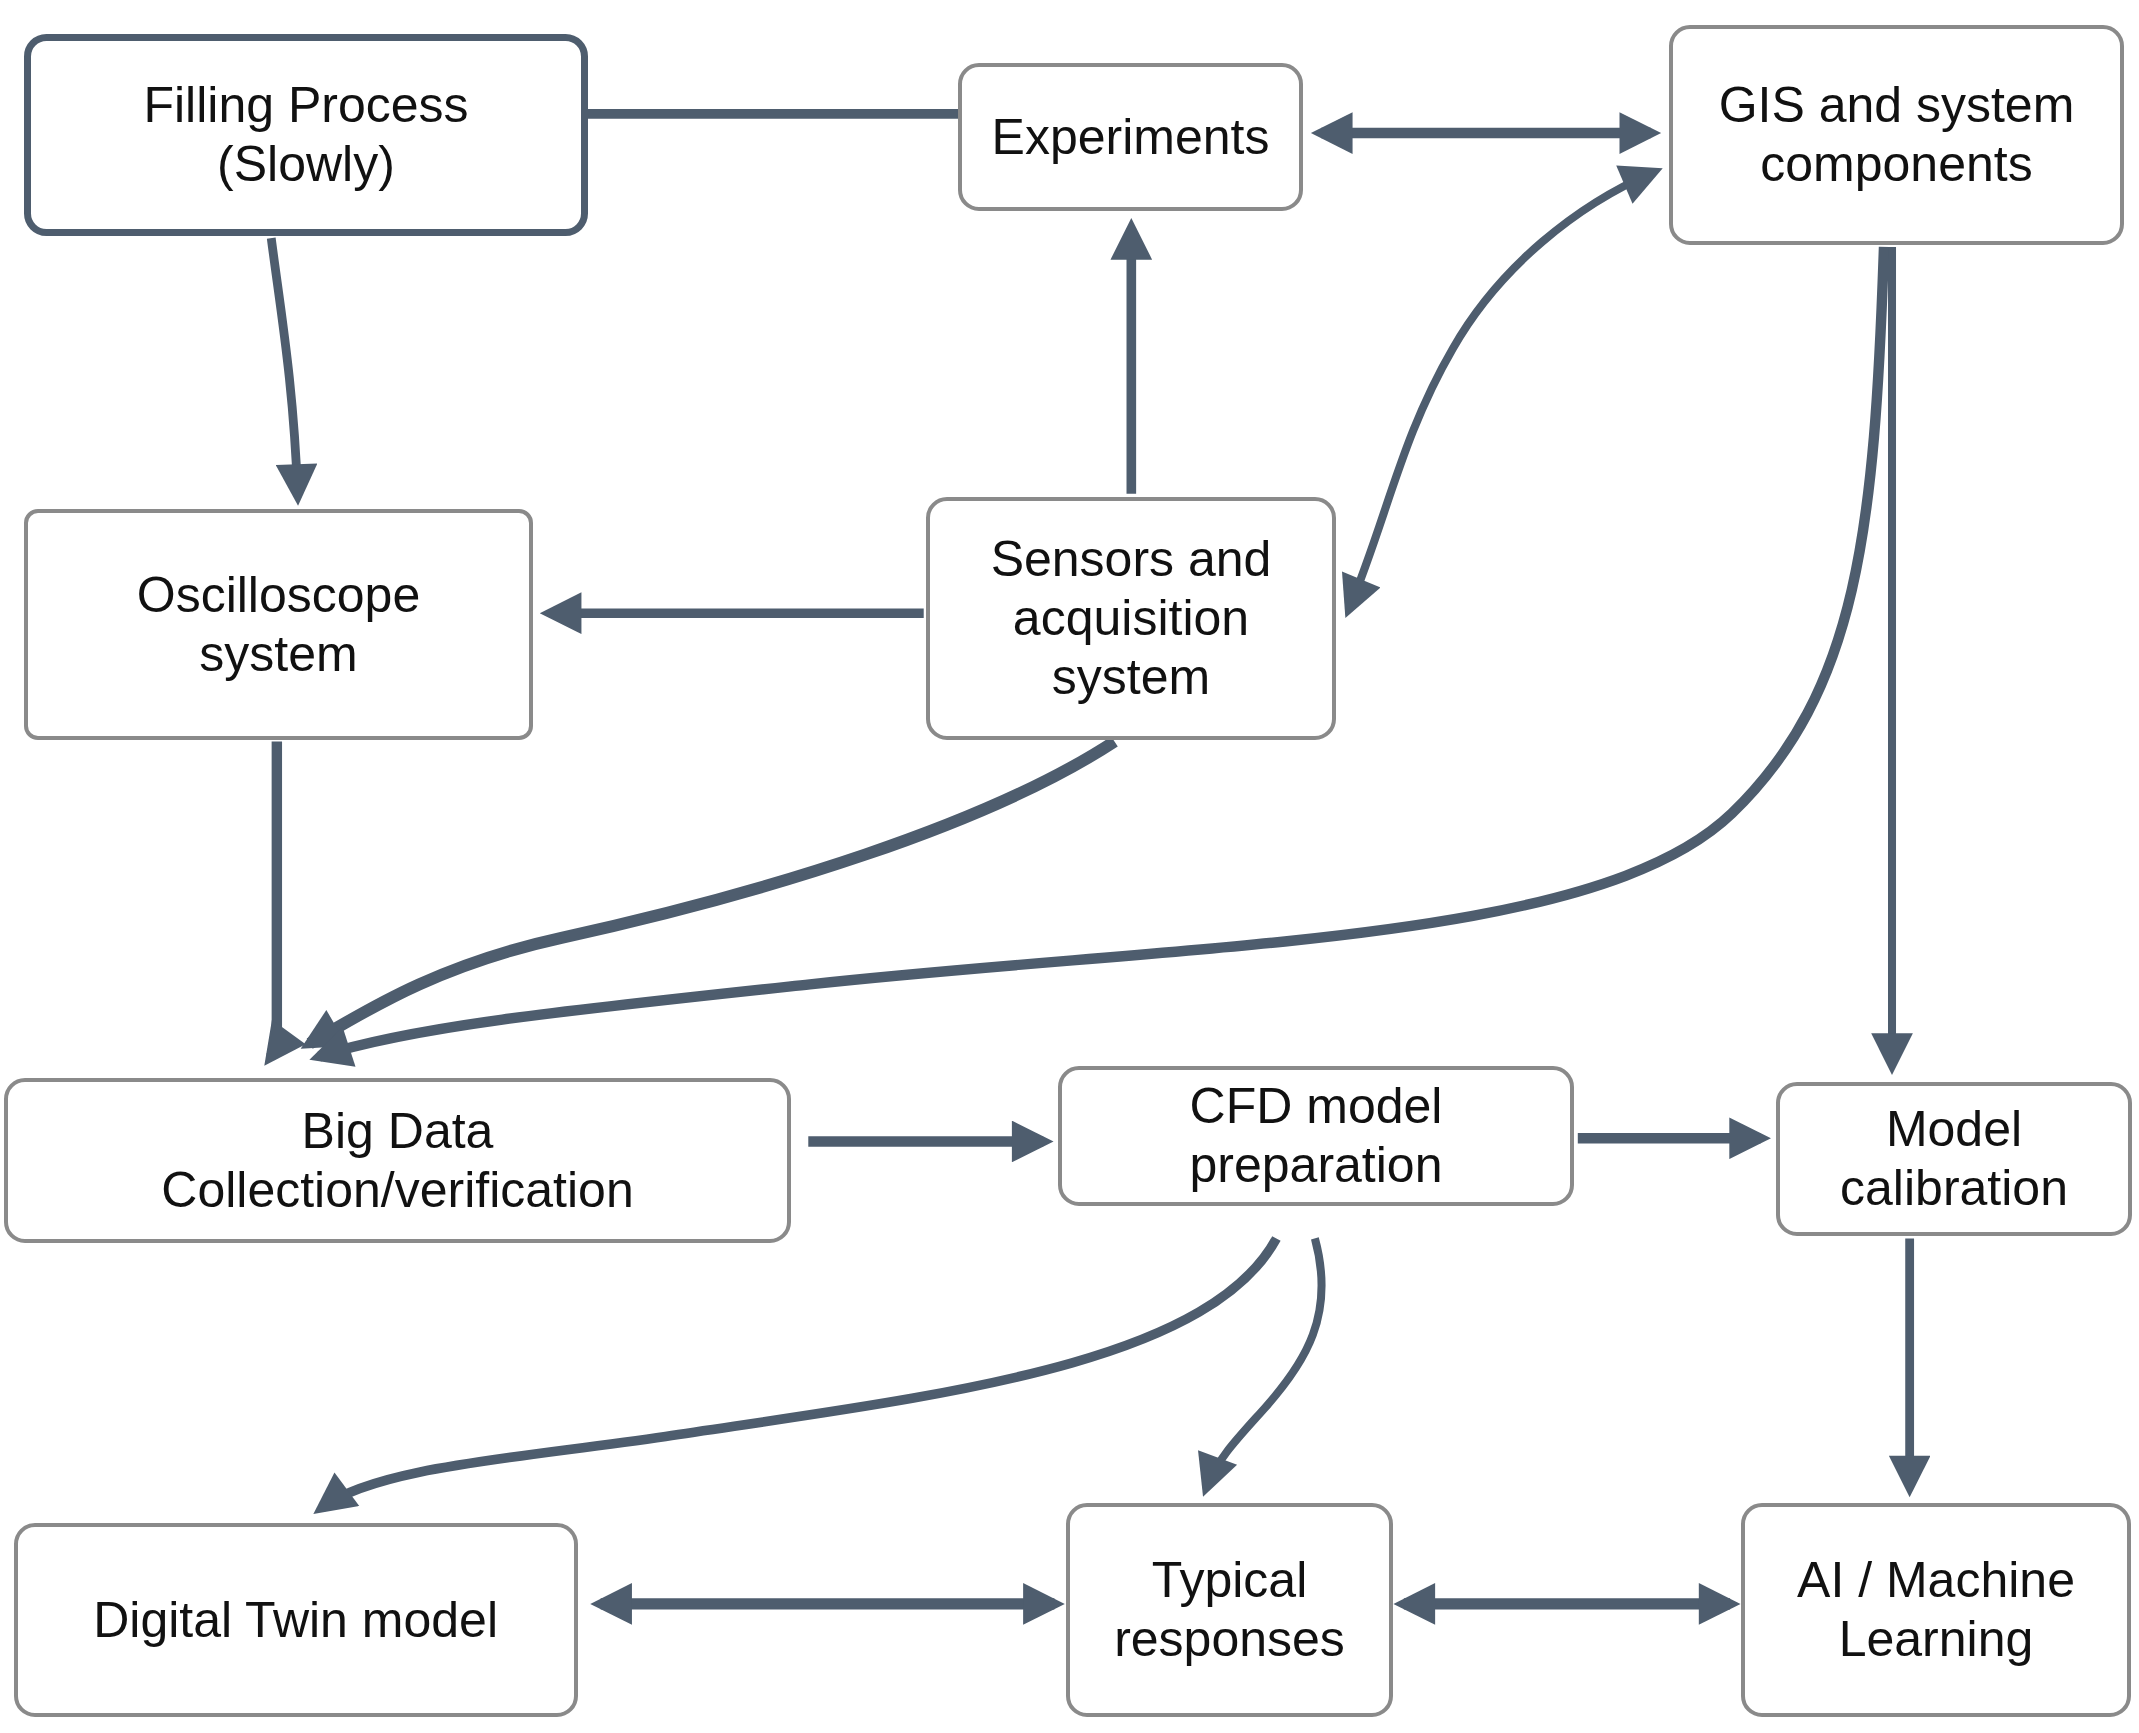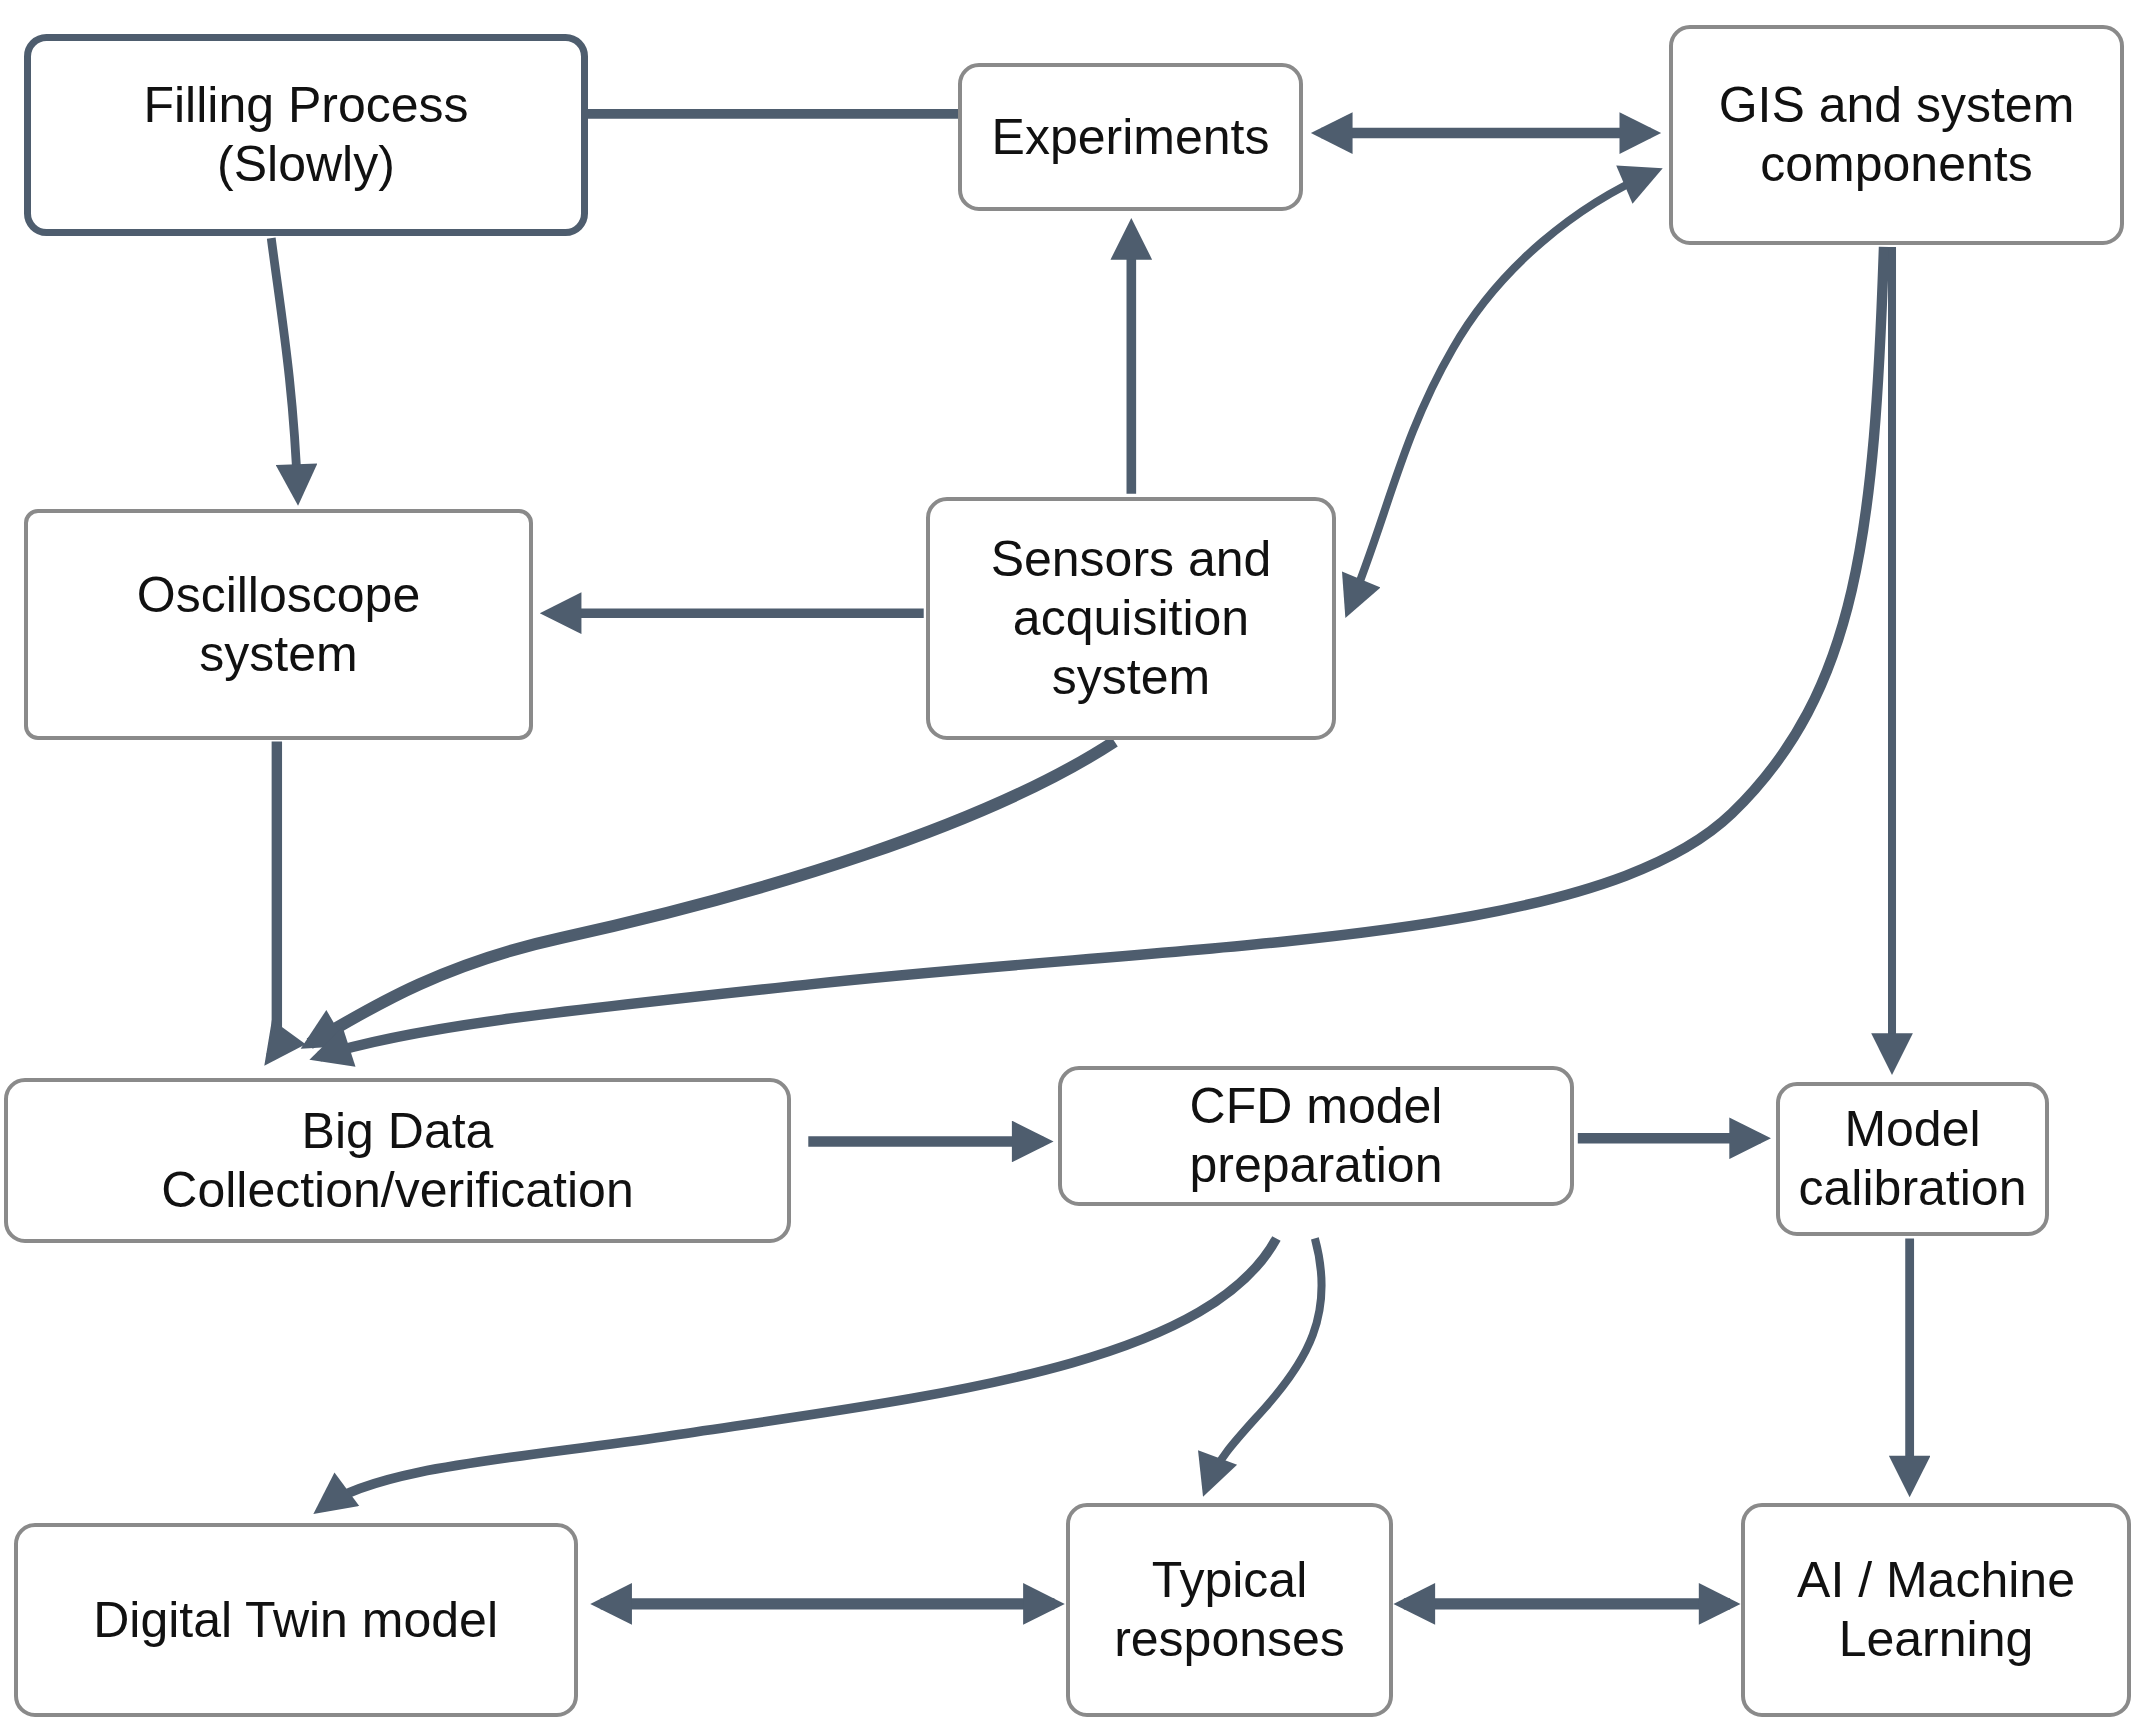--- a/index.html
+++ b/index.html
@@ -99,21 +99,21 @@
   <div class="node" style="left:926px;top:497px;width:410px;height:243px;">Sensors and
 acquisition
 system</div>
 
   <div class="node" style="left:4px;top:1078px;width:787px;height:165px;">Big Data
 Collection/verification</div>
 
   <div class="node" style="left:1058px;top:1066px;width:516px;height:140px;">CFD model
 preparation</div>
 
-  <div class="node" style="left:1776px;top:1082px;width:273px;height:154px;">Model
+  <div class="node" style="left:1776px;top:1082px;width:356px;height:154px;">Model
 calibration</div>
 
   <div class="node" style="left:13.6px;top:1523px;width:564px;height:194px;">Digital Twin model</div>
 
   <div class="node" style="left:1066px;top:1503px;width:327px;height:214px;">Typical
 responses</div>
 
   <div class="node" style="left:1741px;top:1503px;width:390px;height:214px;">AI / Machine
 Learning</div>
 

